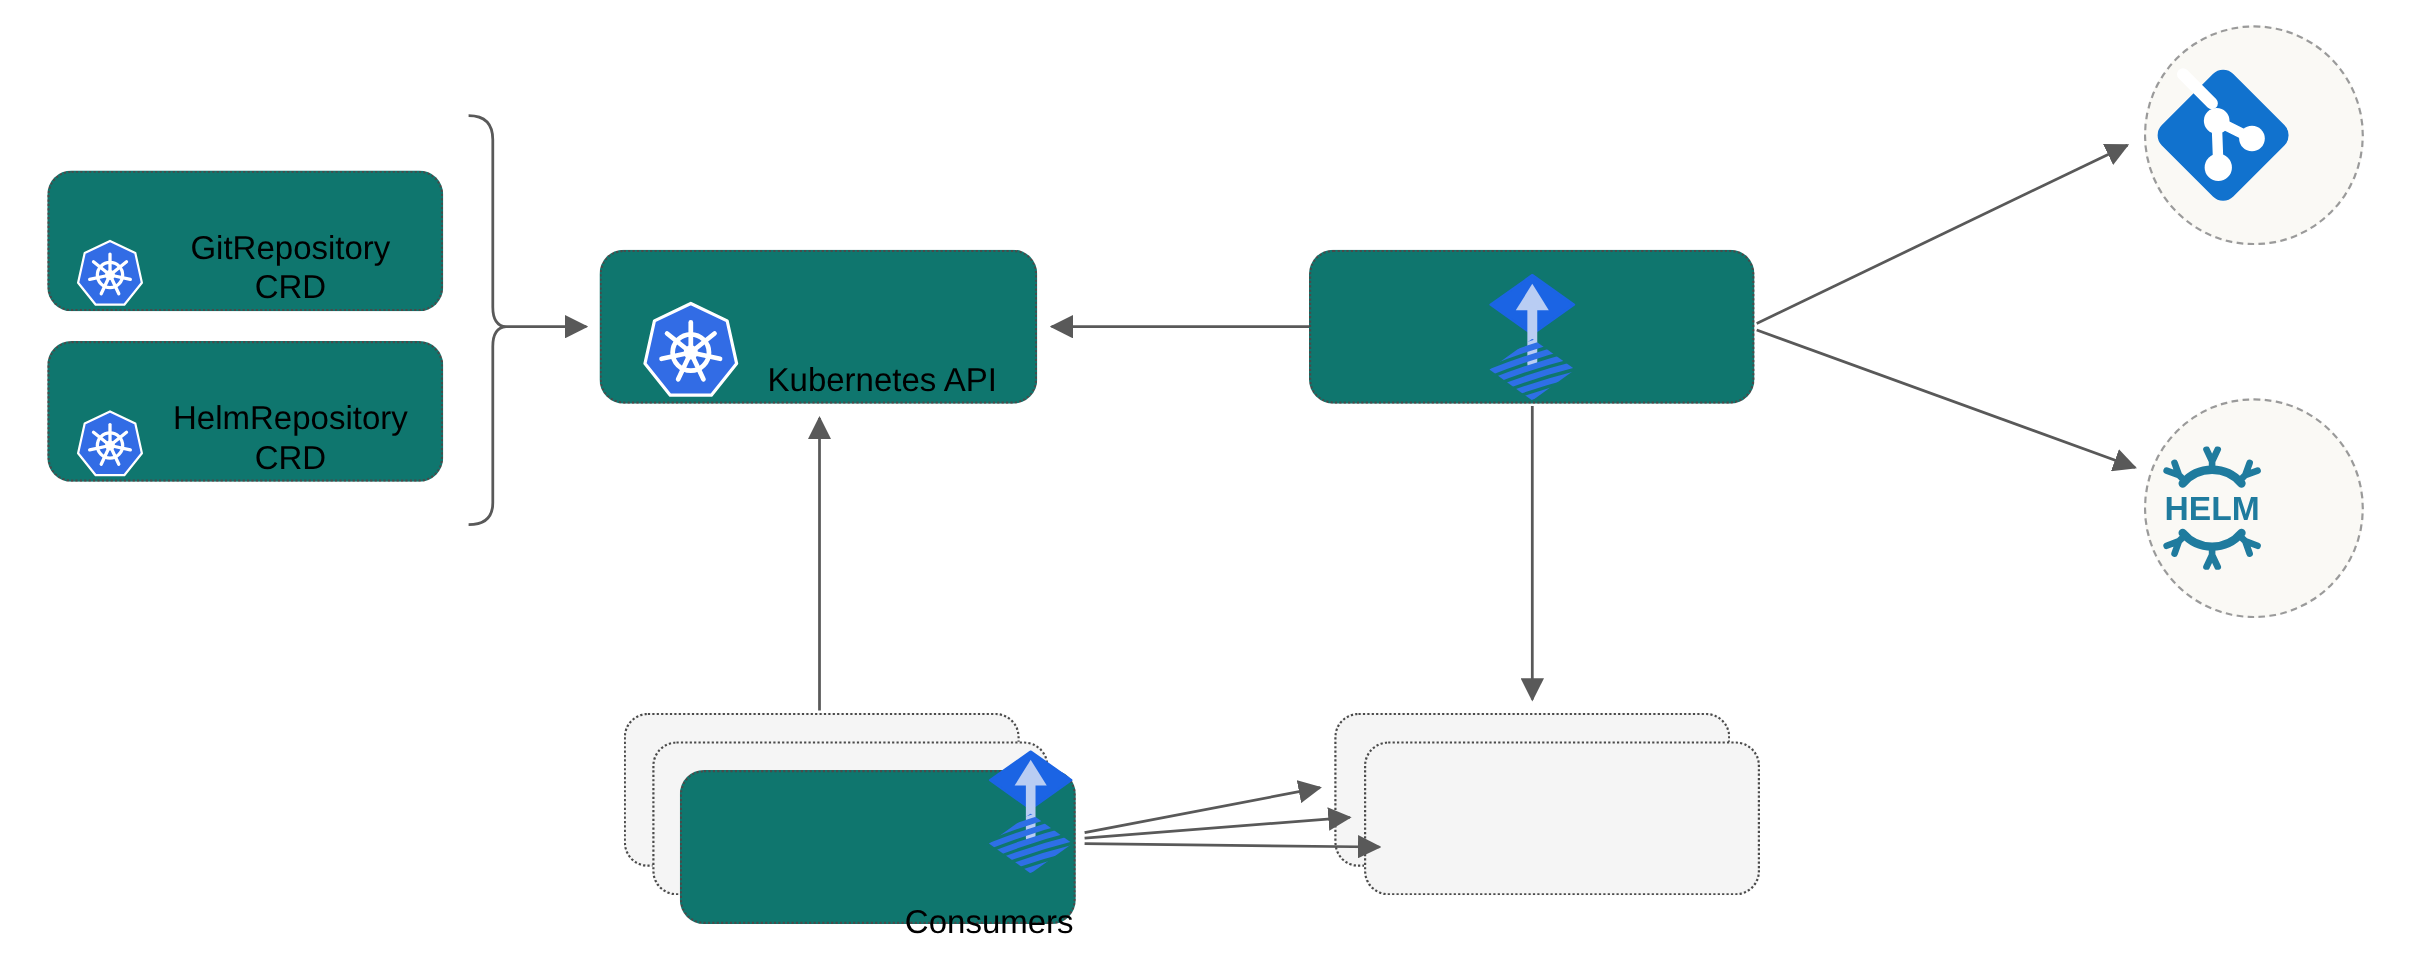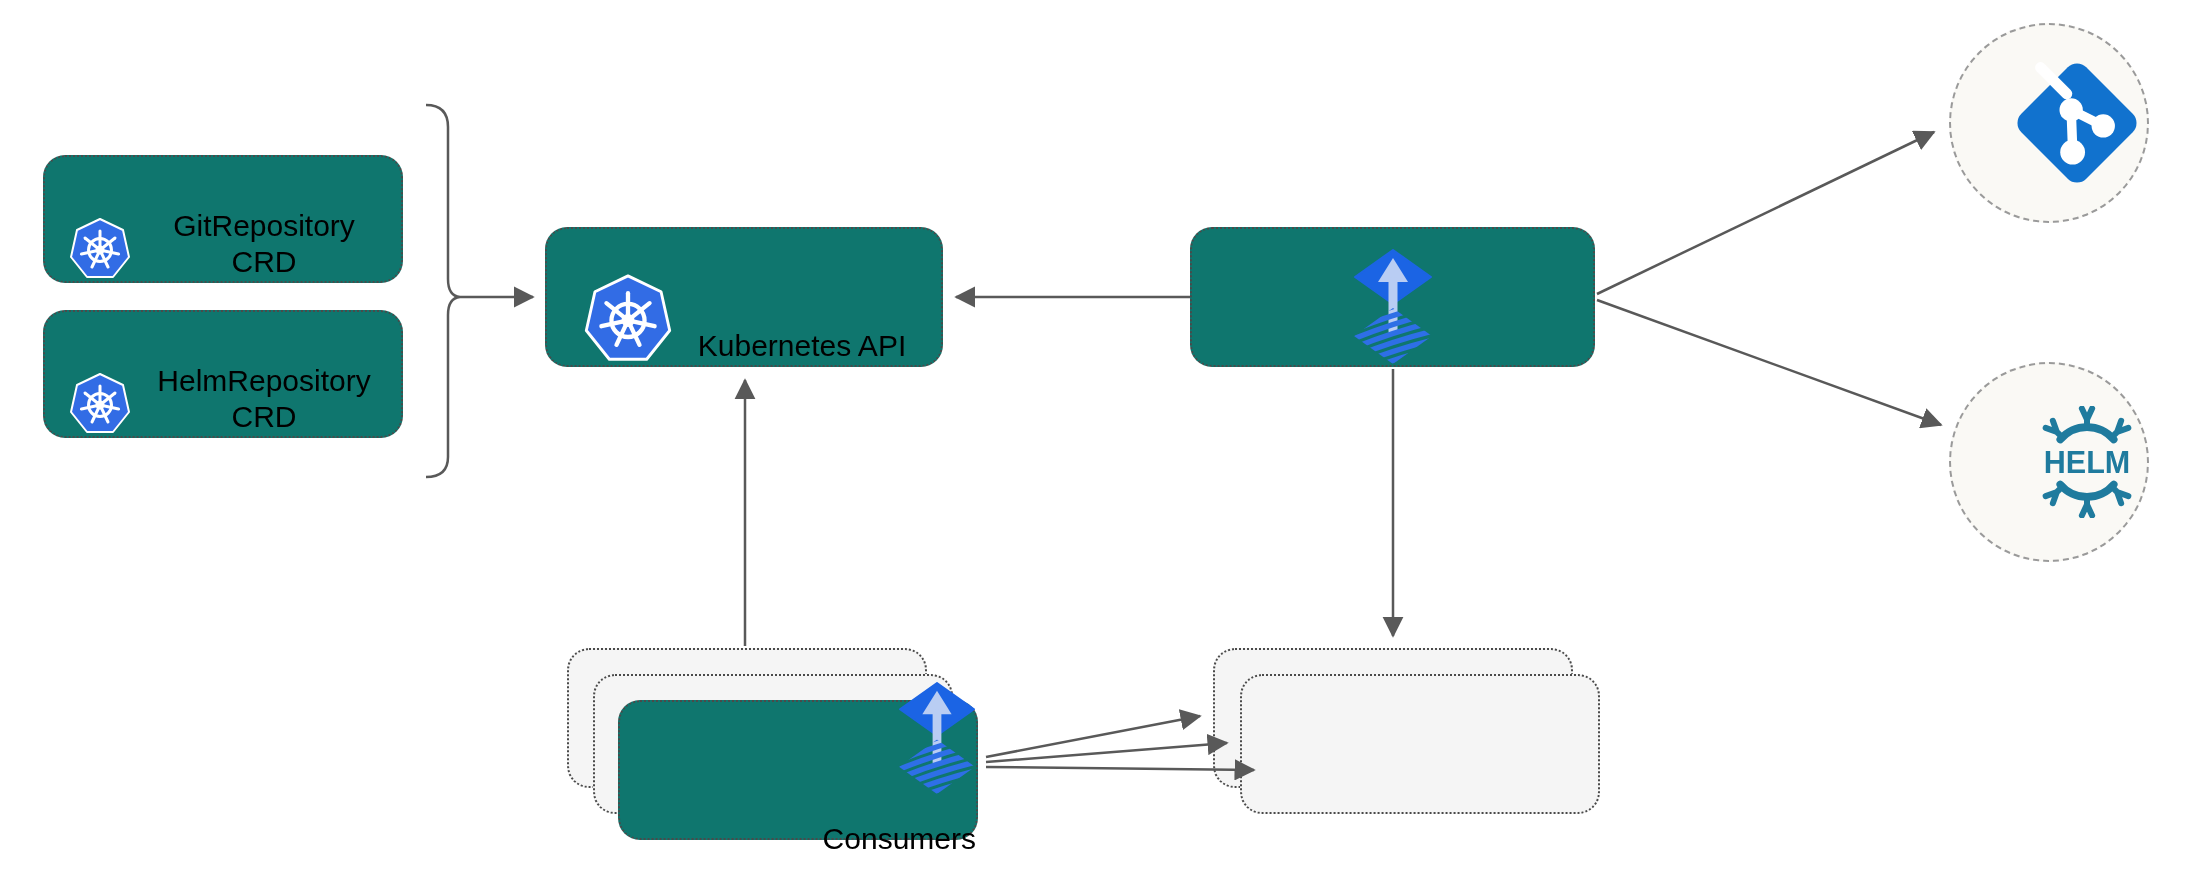--- a/index.html
+++ b/index.html
@@ -31,21 +31,21 @@
     text-align:center;
     line-height:1.22;
   }
   .nowrap{white-space:nowrap;}
   .circle{
     position:absolute;
     width:200px;height:200px;
     border-radius:50%;
     background:#faf9f5;
     border:2px dashed #9a9a9a;
-    display:flex;align-items:center;justify-content:flex-end;
+    display:flex;align-items:center;justify-content:flex-start;
     box-sizing:border-box;
     z-index:3;
   }
   .icon{flex-shrink:0;display:block;}
   #edges{
     position:absolute;left:0;top:0;z-index:6;
     pointer-events:none;
   }
 
   

